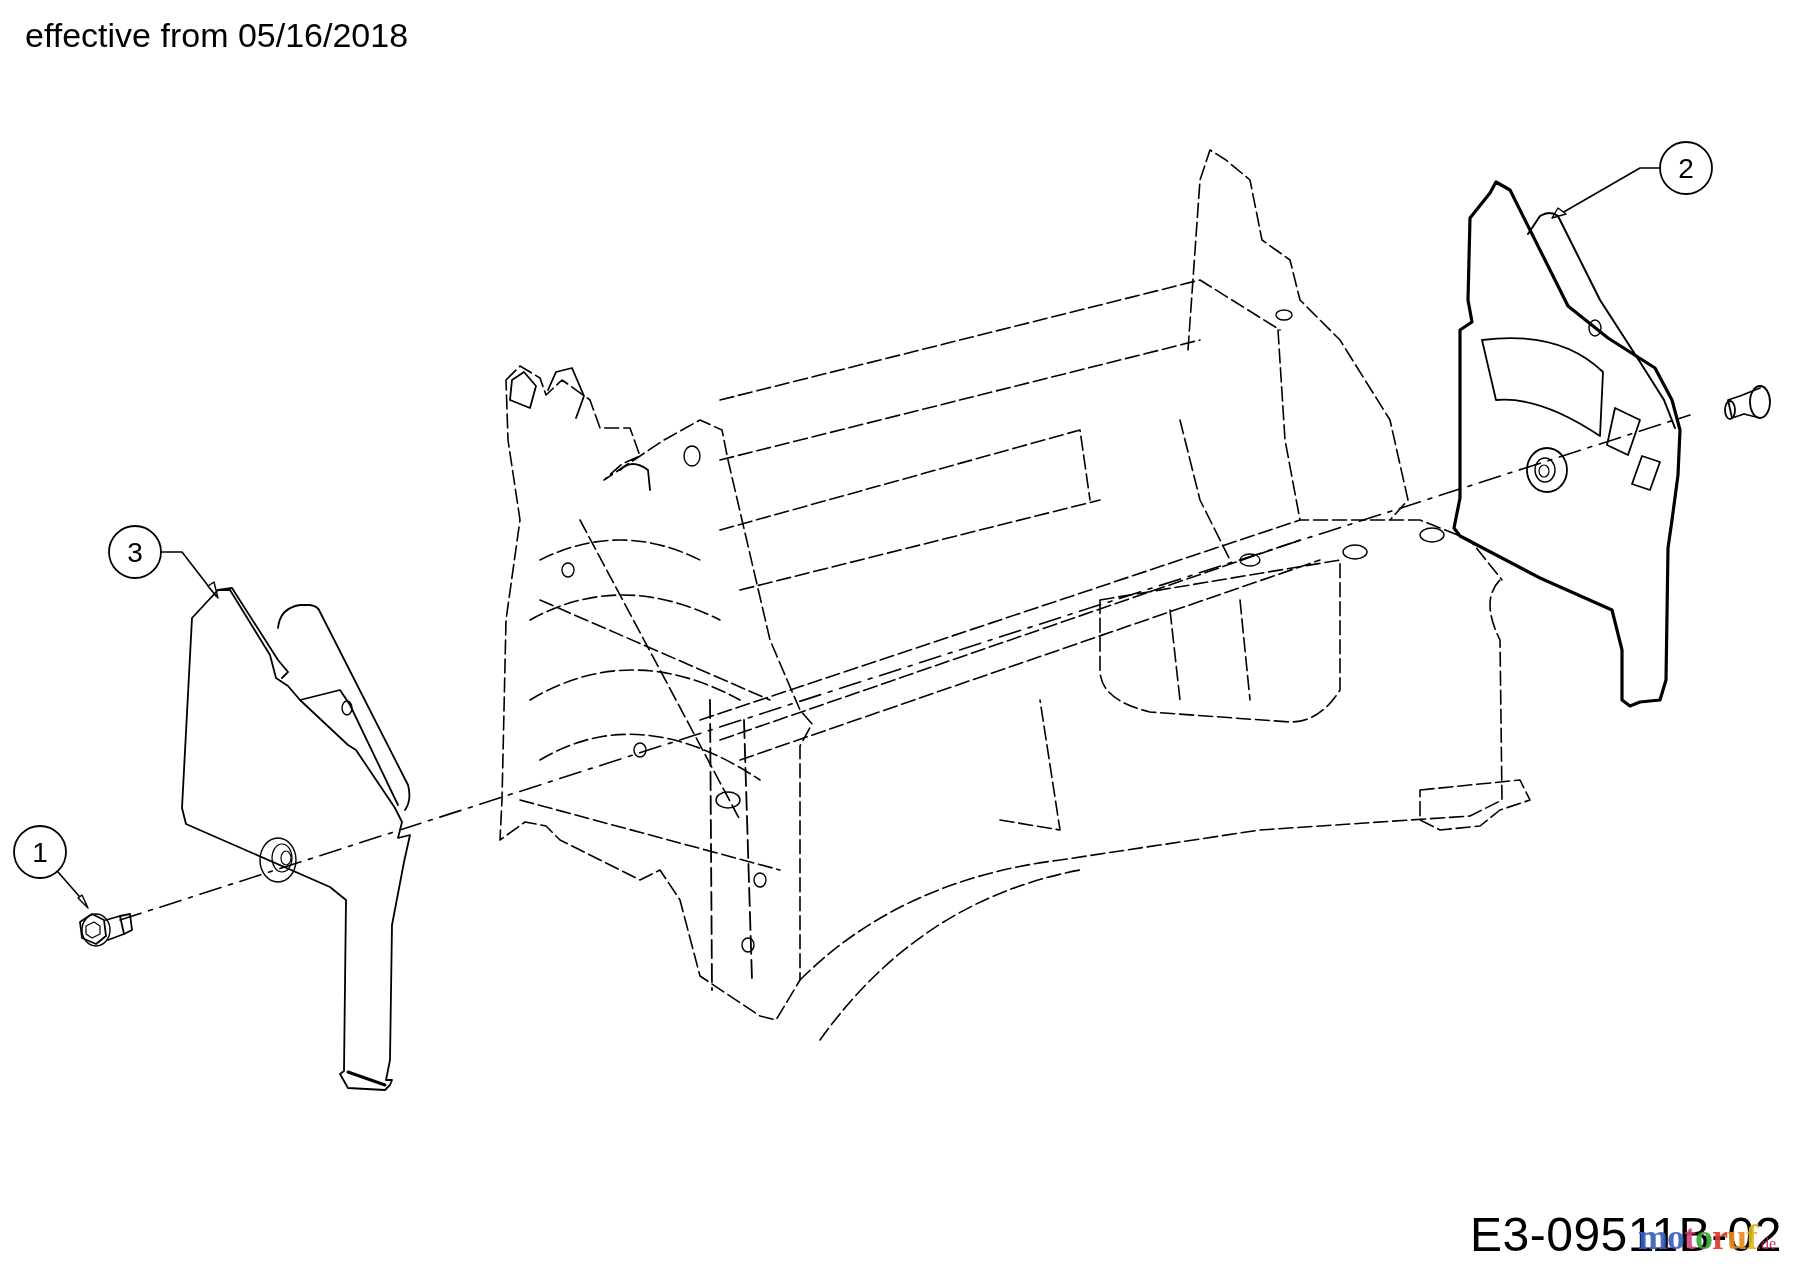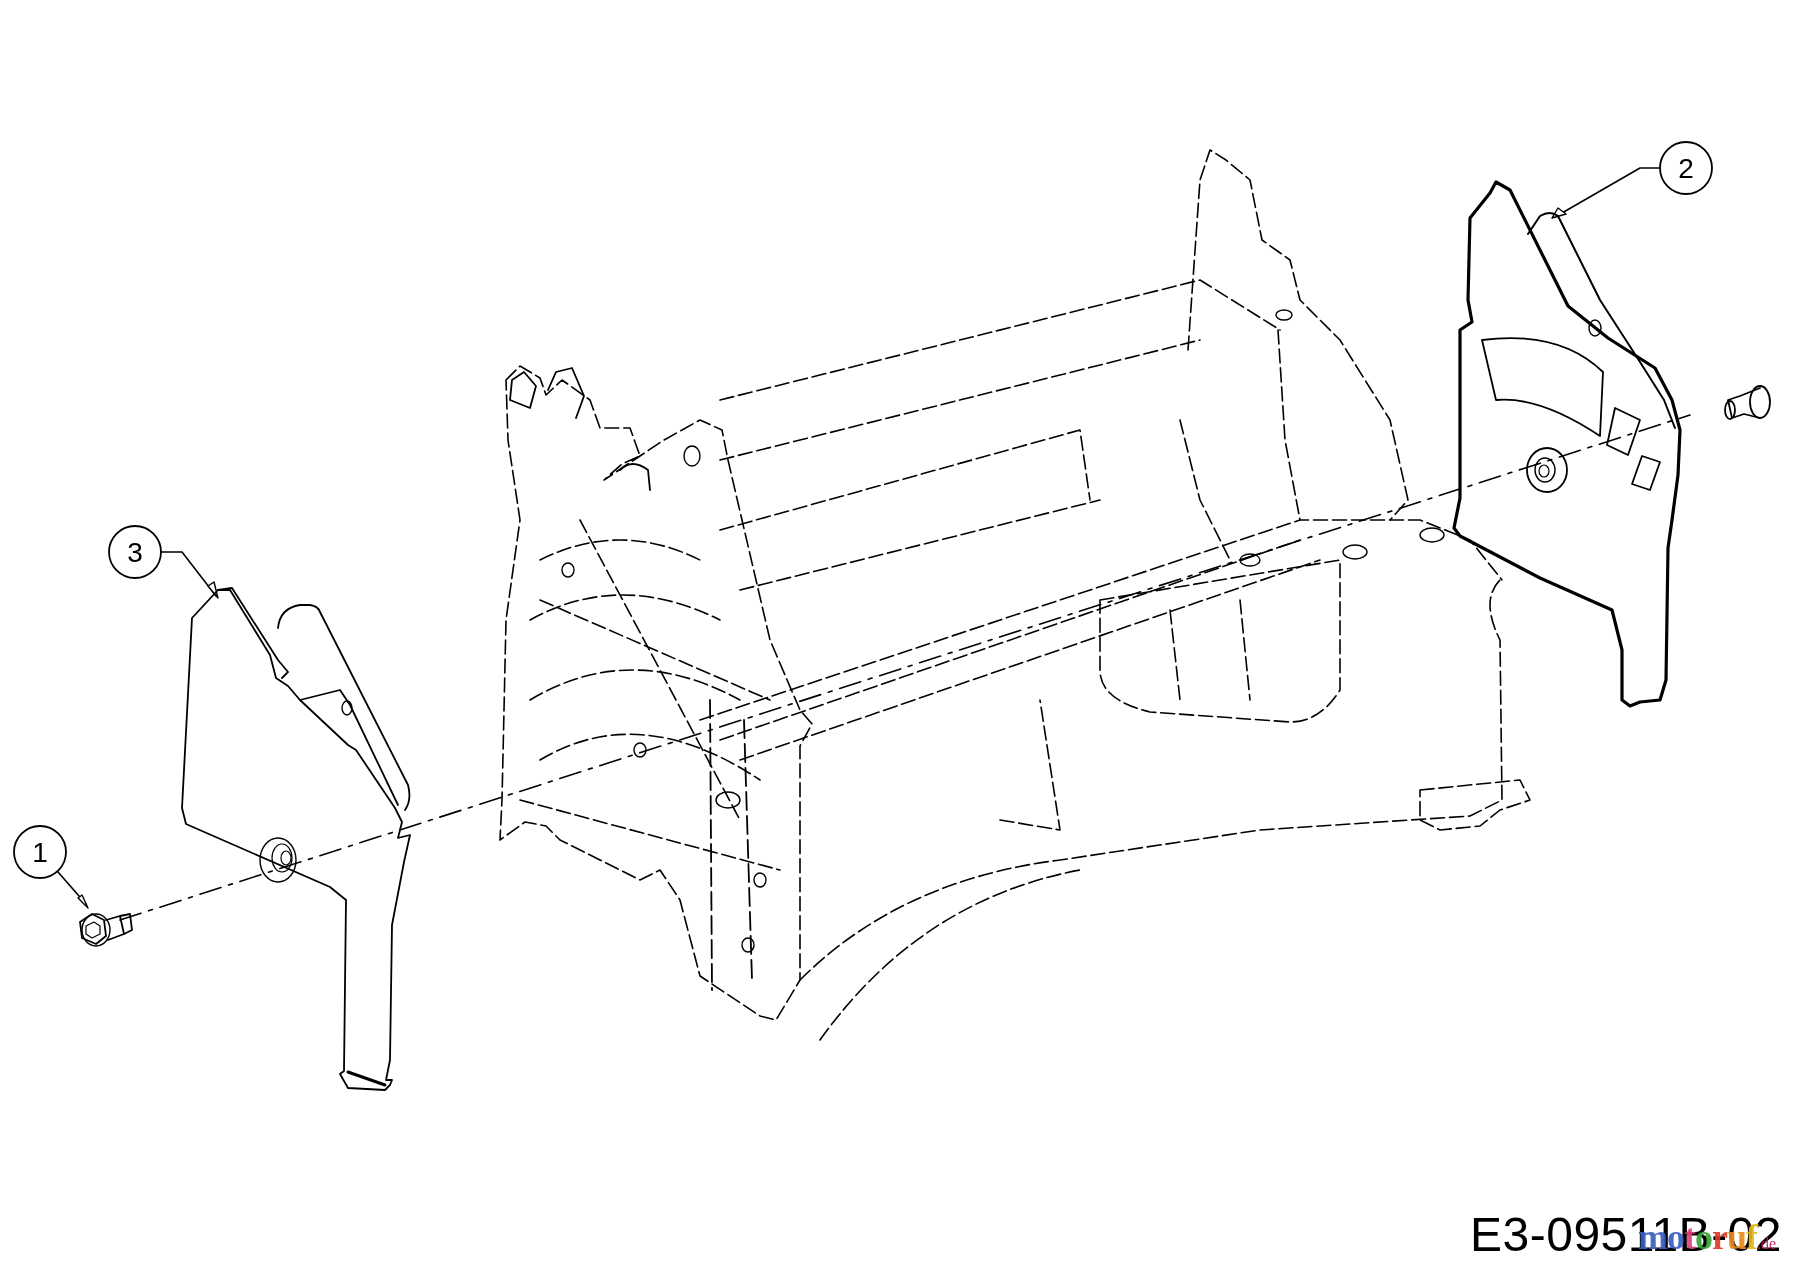--- a/index.html
+++ b/index.html
@@ -11,20 +11,21 @@
   .callout-label { font-family: "Liberation Sans", sans-serif; font-size: 28px; }
   .drawing-id { position: absolute; right: 18px; bottom: 10px; font-size: 48px; letter-spacing: 0.5px; }
   .watermark { position: absolute; left: 1638px; bottom: 14px; font-family: "Liberation Serif", serif;
                font-size: 36px; font-weight: bold; letter-spacing: -1px; opacity: 0.92; }
   .watermark .tld { font-size: 16px; font-weight: normal; color: #be185d; letter-spacing: 0; }
 </style>
 </head>
 <body>
 
 <div class="header">
+  <div>effective from 05/16/2018</div>
 </div>
 
 <svg class="drawing" viewBox="0 0 1800 1272" xmlns="http://www.w3.org/2000/svg" fill="none" stroke="#000" stroke-width="2" stroke-linejoin="round" stroke-linecap="round">
 
   <g stroke-width="1.6" stroke-dasharray="22 8 4 8">
     <line x1="120" y1="920" x2="1690" y2="415"></line>
   </g>
 
   <g>
     <circle cx="40" cy="852" r="26" stroke-width="1.8"></circle>

